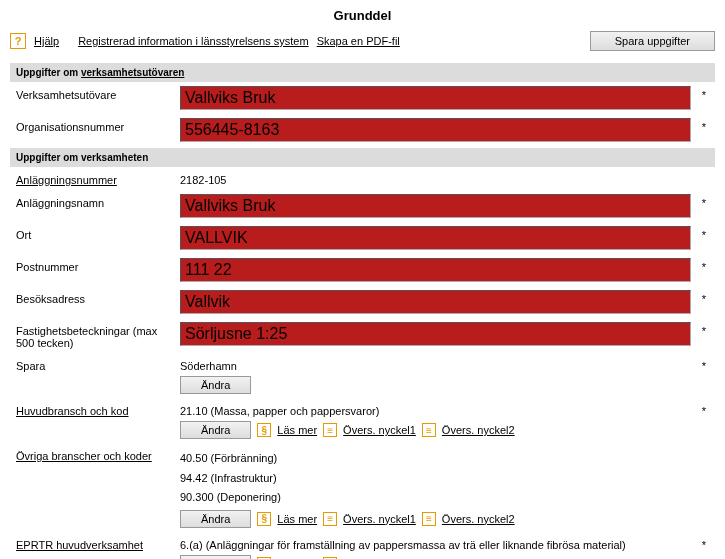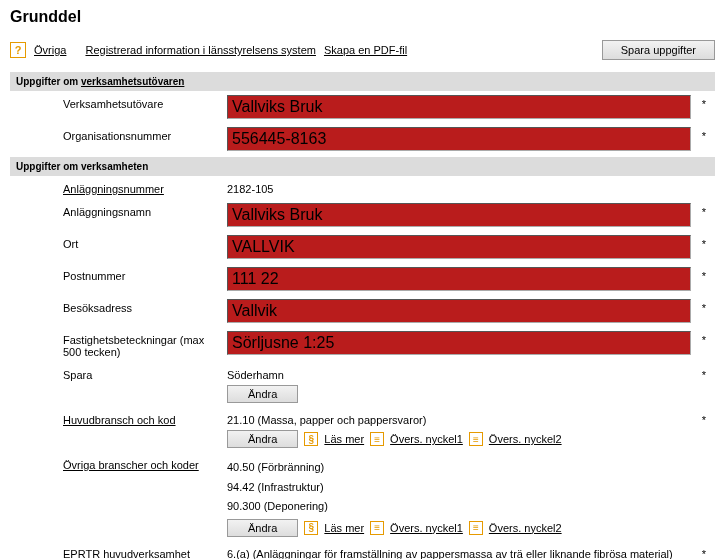--- a/index.html
+++ b/index.html
@@ -1,46 +1,46 @@
 <!DOCTYPE html>
 <html><head>
 <meta charset="utf-8">
 <style>
 * { box-sizing: border-box; margin: 0; padding: 0; }
 body { font-family: Verdana, Arial, sans-serif; font-size: 11px; color: #000; background: #fff; width: 725px; }
 .content { padding: 8px 10px; }
-h2 { font-size: 16px; font-weight: bold; margin-bottom: 10px; }
+h2 { font-size: 13px; font-weight: bold; margin-bottom: 4px; text-align: center; }
 .toolbar { display: flex; align-items: center; gap: 8px; padding: 4px 0 10px 0; }
 .help-icon { display: inline-flex; width: 16px; height: 16px; border: 1px solid #e69a00; color: #e69a00; font-weight: bold; align-items: center; justify-content: center; font-size: 11px; }
 a { color: #000; text-decoration: underline; }
 .toolbar .spacer { flex: 1; }
 button.save, button.andra { font-family: Verdana, Arial, sans-serif; font-size: 11px; background: linear-gradient(#f2f2f2, #ddd); border: 1px solid #999; padding: 2px 20px; cursor: pointer; }
-button.save { padding: 3px 18px; }
+button.save { padding: 3px 24px; }
 .section-header { background: #dcdcdc; font-weight: bold; padding: 4px 6px; font-size: 10px; margin-top: 2px; }
 .section-header a { color: #000; }
 .row { display: flex; align-items: flex-start; padding: 4px 6px; gap: 8px; }
-.label { width: 156px; flex-shrink: 0; padding-top: 3px; margin-left: 47px; }
+.label { width: 156px; flex-shrink: 0; padding-top: 3px; }
 .label a { color: #000; }
 .value { flex: 1; }
 .req { width: 10px; text-align: center; padding-top: 3px; }
 input[type=text] { width: 100%; font-family: Verdana, Arial, sans-serif; font-size: 16px; padding: 2px 4px; border: 1px solid #555; border-right-color: #aaa; border-bottom-color: #aaa; background: #b91c1c; }
 .static { padding-top: 3px; }
 .btnrow { display: flex; align-items: center; gap: 6px; margin-top: 4px; flex-wrap: wrap; }
 .orange-icon { display: inline-flex; width: 14px; height: 14px; border: 1px solid #e69a00; color: #e69a00; align-items: center; justify-content: center; font-size: 10px; font-weight: bold; }
 .line { line-height: 1.5; }
 </style>
 </head>
 <body>
 
 <div class="content">
   <h2>Grunddel</h2>
 
   <div class="toolbar">
     <span class="help-icon">?</span>
-    <a href="#">Övriga</a>
+    <a href="#">Hjälp</a>
     <span>&nbsp;</span>
     <a href="#">Registrerad information i länsstyrelsens system</a>
     <a href="#">Skapa en PDF-fil</a>
     <span class="spacer"></span>
     <button class="save">Spara uppgifter</button>
   </div>
 
   <div class="section-header">
     <span>Uppgifter om </span><a href="#">verksamhetsutövaren</a>
   </div>

